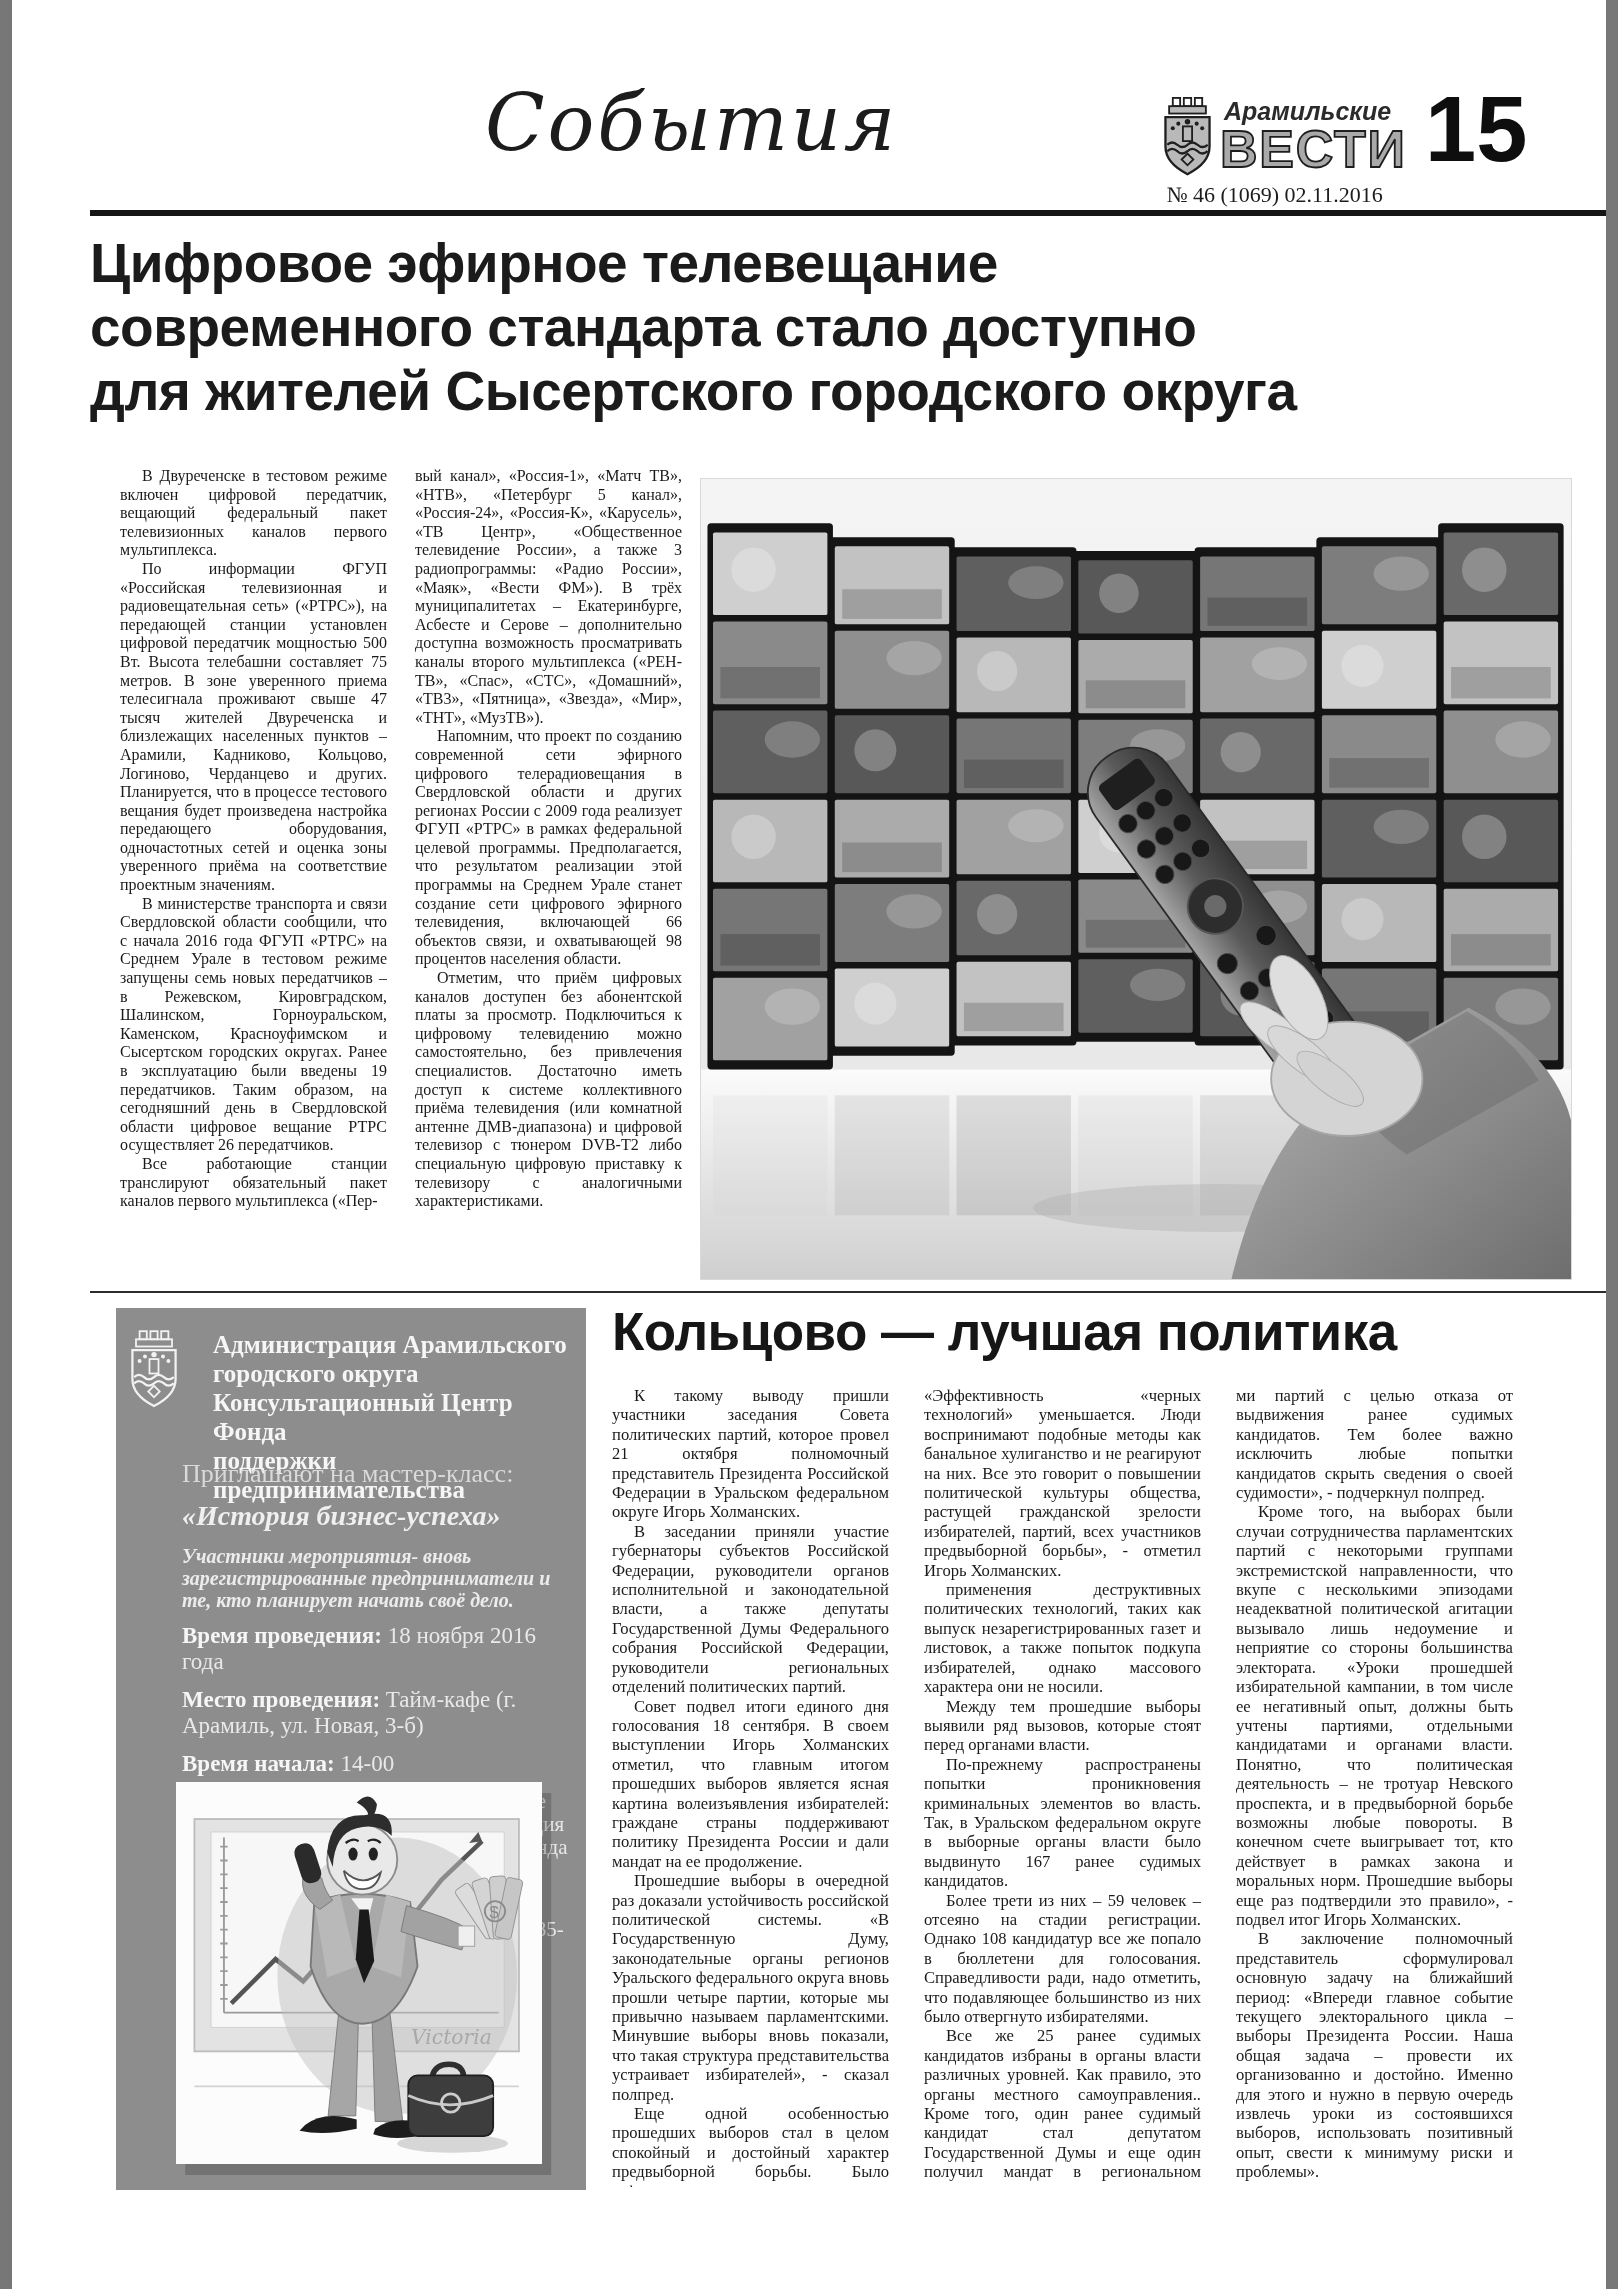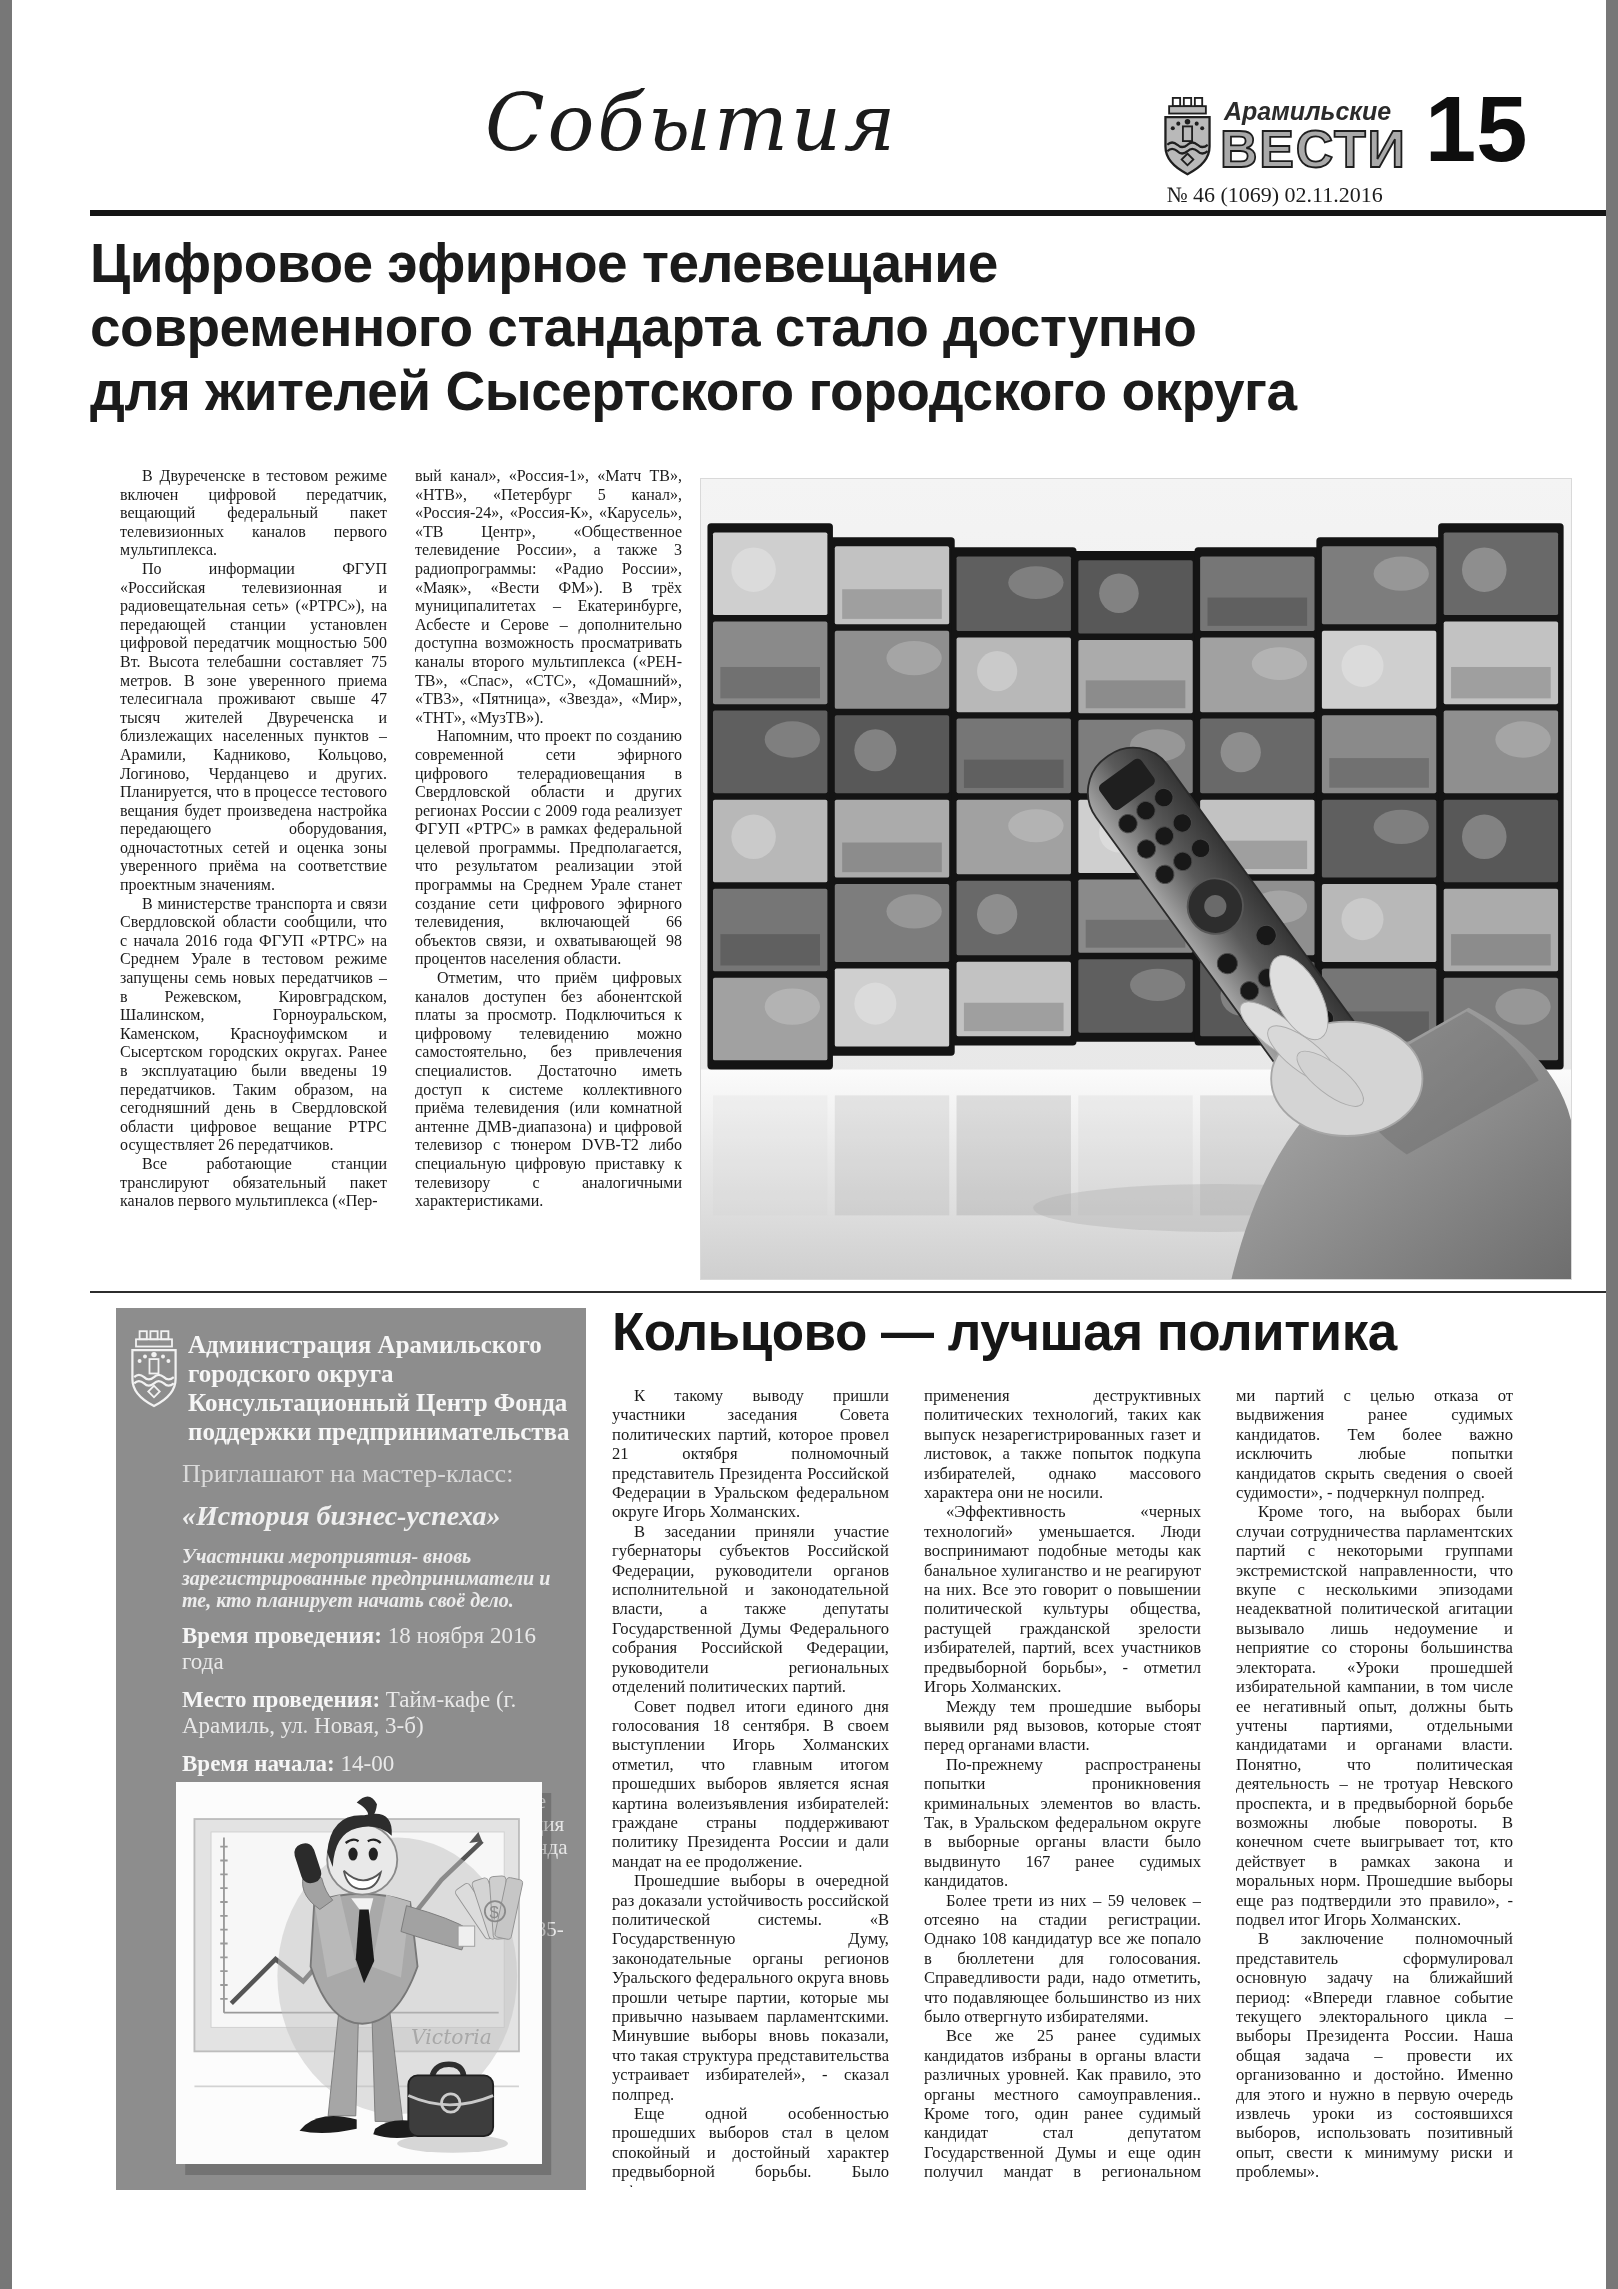--- a/index.html
+++ b/index.html
@@ -28,21 +28,21 @@
   .a1-col{top:467px;width:267px;height:820px;font-size:16px;line-height:18.6px;}
   #a1c1{left:108px;} #a1c2{left:403px;}
   .photo{position:absolute;left:688px;top:478px;width:870px;height:800px;border:0.9px solid #d9d9d9;
       background:#f2f2f2;}
   .photo svg{display:block;width:100%;height:100%;}
   
   .mid-rule{position:absolute;left:78px;top:1291px;width:1532px;height:1.8px;background:#2c2c2c;}
   
   .promo{position:absolute;left:104px;top:1308px;width:470px;height:882px;background:#8d8d8d;
       color:#f4f4f4;overflow:hidden;}
-  .promo-header{position:absolute;left:11px;top:22px;width:449px;display:flex;gap:7px;}
+  .promo-header{position:absolute;left:11px;top:22px;width:449px;display:flex;gap:32px;}
   .promo-crest{width:54px;height:78px;flex:0 0 auto;}
   .org{font-weight:bold;font-size:25px;line-height:29px;color:#f6f6f6;}
   .promo-body{position:absolute;left:66px;top:138px;width:391px;}
   .invite{margin-top:13px;font-size:26px;color:#dadada;}
   .event-title{margin-top:11px;font-size:28px;font-weight:bold;font-style:italic;color:#efefef;}
   .participants{margin-top:13px;font-size:20px;line-height:22px;font-weight:bold;font-style:italic;color:#ececec;}
   .pfield{margin-top:12px;font-size:23px;line-height:26px;color:#e9e9e9;}
   .plabel{font-weight:bold;color:#f6f6f6;}
   .promo-par{margin-top:13px;font-size:21px;line-height:23px;color:#e7e7e7;}
   .illustration{position:absolute;left:60px;top:474px;width:366px;height:382px;background:#fcfcfc;
@@ -353,22 +353,22 @@
 
   <div class="a2-title">Кольцово — лучшая политика</div>
   <div id="a2c1" class="col a2-col">
       <p>К такому выводу пришли участники заседания Совета политических партий, которое провел 21 октября полномочный представитель Президента Российской Федерации в Уральском федеральном округе Игорь Холманских.</p>
       <p>В заседании приняли участие губернаторы субъектов Российской Федерации, руководители органов исполнительной и законодательной власти, а также депутаты Государственной Думы Федерального собрания Российской Федерации, руководители региональных отделений политических партий.</p>
       <p>Совет подвел итоги единого дня голосования 18 сентября. В своем выступлении Игорь Холманских отметил, что главным итогом прошедших выборов является ясная картина волеизъявления избирателей: граждане страны поддерживают политику Президента России и дали мандат на ее продолжение.</p>
       <p>Прошедшие выборы в очередной раз доказали устойчивость российской политической системы. «В Государственную Думу, законодательные органы регионов Уральского федерального округа вновь прошли четыре партии, которые мы привычно называем парламентскими. Минувшие выборы вновь показали, что такая структура представительства устраивает избирателей», - сказал полпред.</p>
       <p>Еще одной особенностью прошедших выборов стал в целом спокойный и достойный характер предвыборной борьбы. Было зафиксировано несколько случаев</p>
     </div>
   <div id="a2c2" class="col a2-col cont">
+      <p>«Эффективность «черных технологий» уменьшается. Люди воспринимают подобные методы как банальное хулиганство и не реагируют на них. Все это говорит о повышении политической культуры общества, растущей гражданской зрелости избирателей, партий, всех участников предвыборной борьбы», - отметил Игорь Холманских.</p>
       <p>применения деструктивных политических технологий, таких как выпуск незарегистрированных газет и листовок, а также попыток подкупа избирателей, однако массового характера они не носили.</p>
-      <p>«Эффективность «черных технологий» уменьшается. Люди воспринимают подобные методы как банальное хулиганство и не реагируют на них. Все это говорит о повышении политической культуры общества, растущей гражданской зрелости избирателей, партий, всех участников предвыборной борьбы», - отметил Игорь Холманских.</p>
       <p>Между тем прошедшие выборы выявили ряд вызовов, которые стоят перед органами власти.</p>
       <p>По-прежнему распространены попытки проникновения криминальных элементов во власть. Так, в Уральском федеральном округе в выборные органы власти было выдвинуто 167 ранее судимых кандидатов.</p>
       <p>Более трети из них – 59 человек – отсеяно на стадии регистрации. Однако 108 кандидатур все же попало в бюллетени для голосования. Справедливости ради, надо отметить, что подавляющее большинство из них было отвергнуто избирателями.</p>
       <p>Все же 25 ранее судимых кандидатов избраны в органы власти различных уровней. Как правило, это органы местного самоуправления.. Кроме того, один ранее судимый кандидат стал депутатом Государственной Думы и еще один получил мандат в региональном законодательном органе.</p>
     </div>
   <div id="a2c3" class="col a2-col cont">
       <p>ми партий с целью отказа от выдвижения ранее судимых кандидатов. Тем более важно исключить любые попытки кандидатов скрыть сведения о своей судимости», - подчеркнул полпред.</p>
       <p>Кроме того, на выборах были случаи сотрудничества парламентских партий с некоторыми группами экстремистской направленности, что вкупе с несколькими эпизодами неадекватной политической агитации вызывало лишь недоумение и неприятие со стороны большинства электората. «Уроки прошедшей избирательной кампании, в том числе ее негативный опыт, должны быть учтены партиями, отдельными кандидатами и органами власти. Понятно, что политическая деятельность – не тротуар Невского проспекта, и в предвыборной борьбе возможны любые повороты. В конечном счете выигрывает тот, кто действует в рамках закона и моральных норм. Прошедшие выборы еще раз подтвердили это правило», - подвел итог Игорь Холманских.</p>
       <p>В заключение полномочный представитель сформулировал основную задачу на ближайший период: «Впереди главное событие текущего электорального цикла – выборы Президента России. Наша общая задача – провести их организованно и достойно. Именно для этого и нужно в первую очередь извлечь уроки из состоявшихся выборов, использовать позитивный опыт, свести к минимуму риски и проблемы».</p>
     </div>

